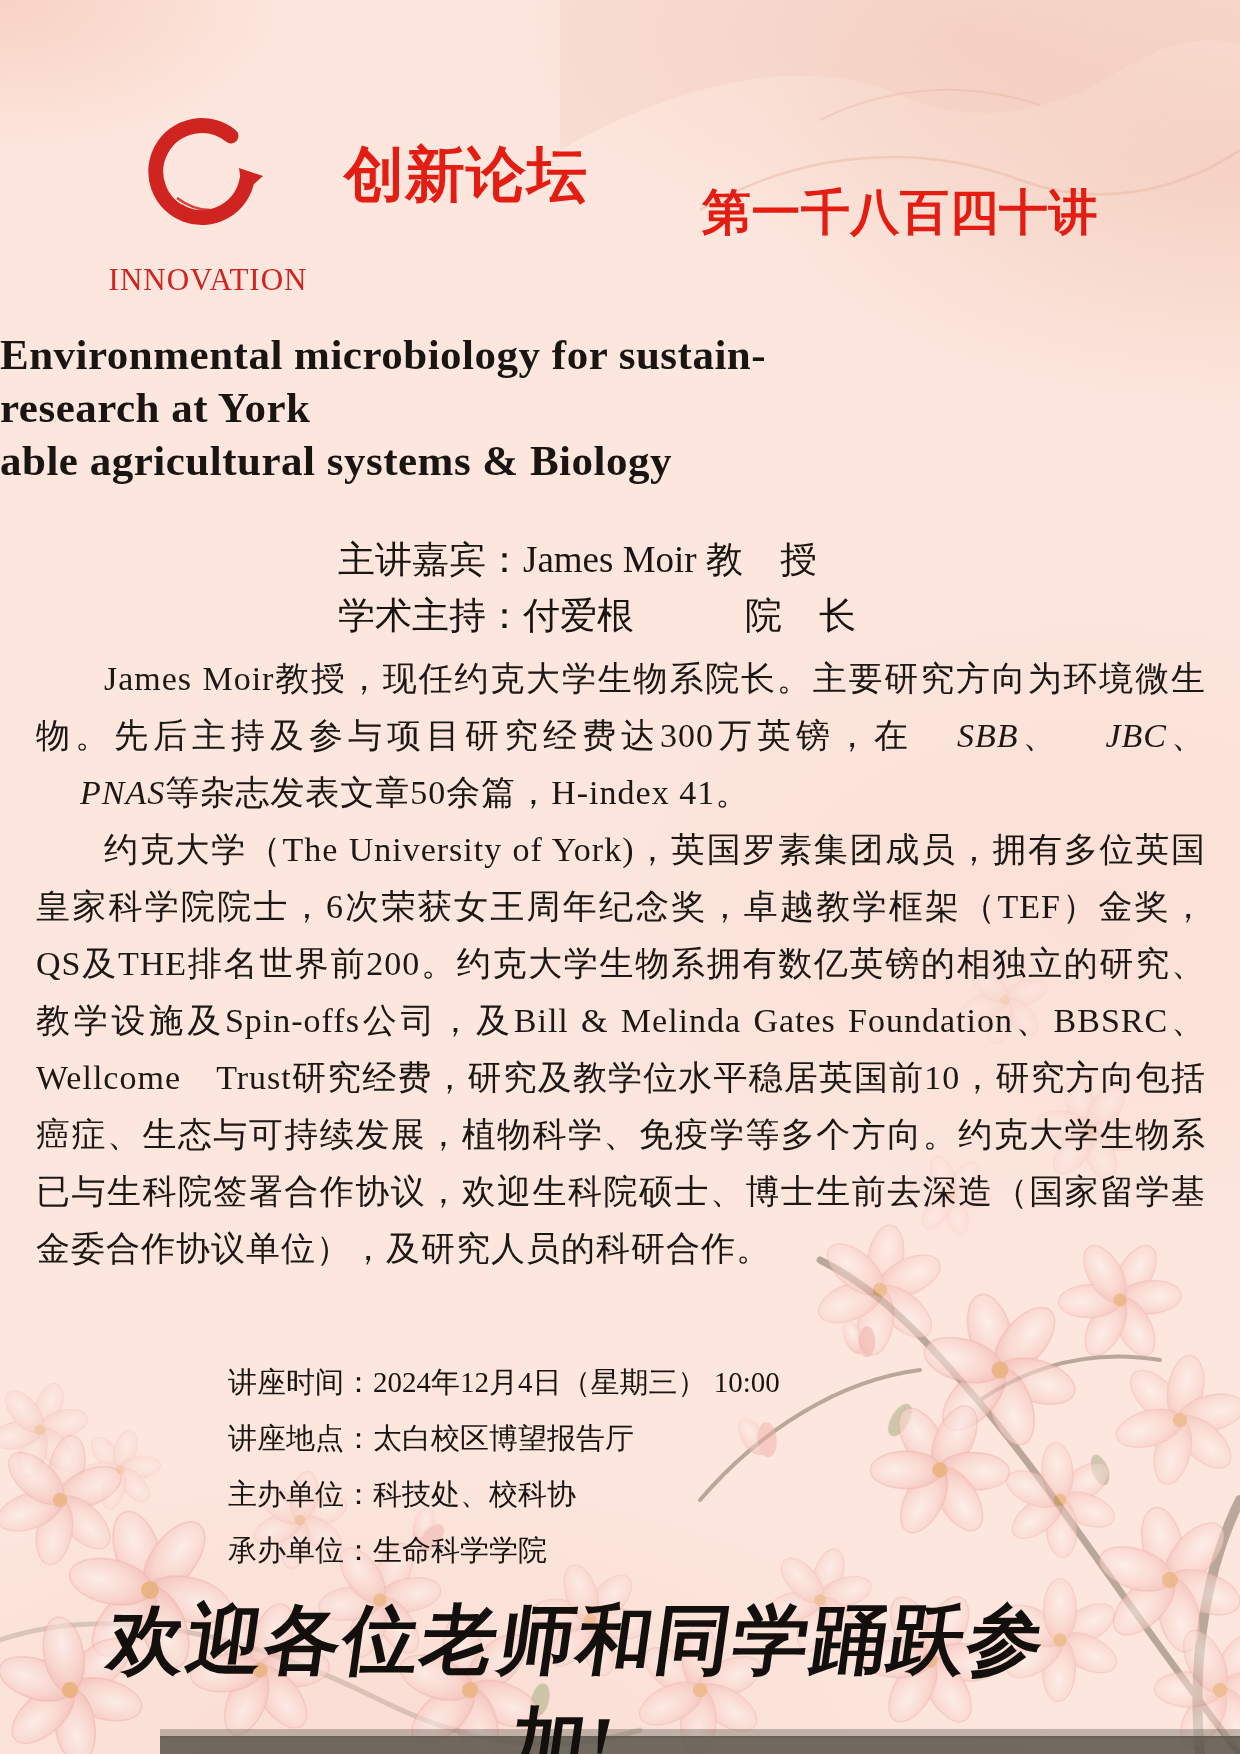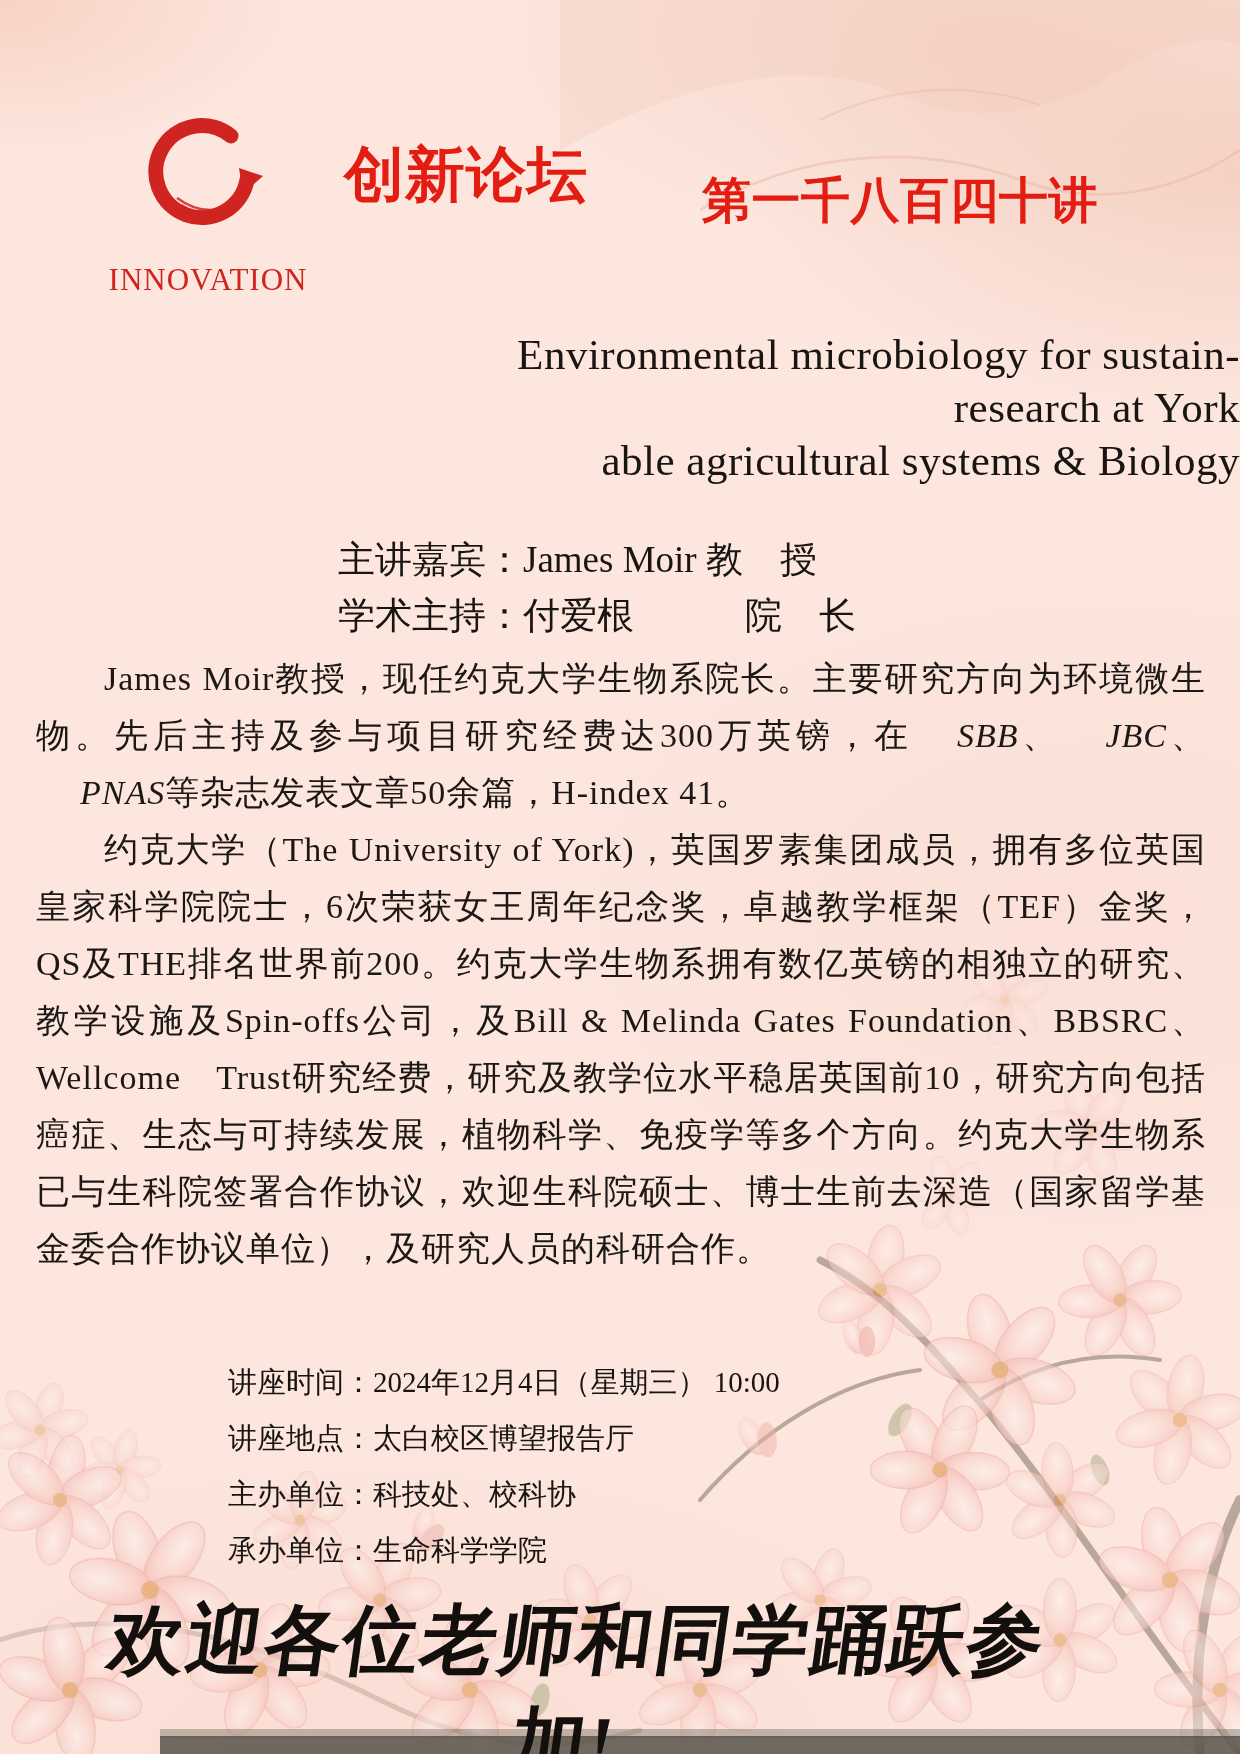--- a/index.html
+++ b/index.html
@@ -19,27 +19,27 @@
   .content{position:absolute;inset:0;}
   .logo{position:absolute;left:98px;top:118px;width:220px;text-align:center;}
   .logo svg{display:block;margin:0 auto;}
   .logo-text{color:#cf2420;font-size:31px;letter-spacing:1px;margin-top:14px;}
   .forum-title{
     position:absolute;left:344px;top:142px;
     font-family:"Liberation Sans","DejaVu Sans",sans-serif;
     font-size:60px;font-weight:900;line-height:1.1;color:#e41d12;letter-spacing:1px;
   }
   .lecture-no{
-    position:absolute;left:702px;top:168px;
+    position:absolute;left:702px;top:180px;
     font-family:"Liberation Sans","DejaVu Sans",sans-serif;
     font-size:49px;font-weight:700;color:#e41d12;letter-spacing:0.5px;
   }
   .en-title{
-    position:absolute;left:0;right:0;top:328px;text-align:right;
-    font-weight:400;font-size:43px;line-height:53px;color:#181512;letter-spacing:.5px;
+    position:absolute;left:0;right:0;top:328px;text-align:left;
+    font-weight:700;font-size:43px;line-height:53px;color:#181512;letter-spacing:.5px;
   }
   .speakers{position:absolute;left:338px;top:532px;font-size:37px;line-height:56px;color:#181512;}
   .body-text{
     position:absolute;left:36px;right:34px;top:650px;
     font-size:34px;line-height:57px;color:#1b1815;text-align:justify;letter-spacing:1px;
   }
   .body-text p{margin:0;text-indent:2em;}
   .body-text em{font-style:italic;margin-left:44px;}
   .details{position:absolute;left:228px;top:1354px;font-size:29px;line-height:56px;color:#171411;}
   .welcome{

